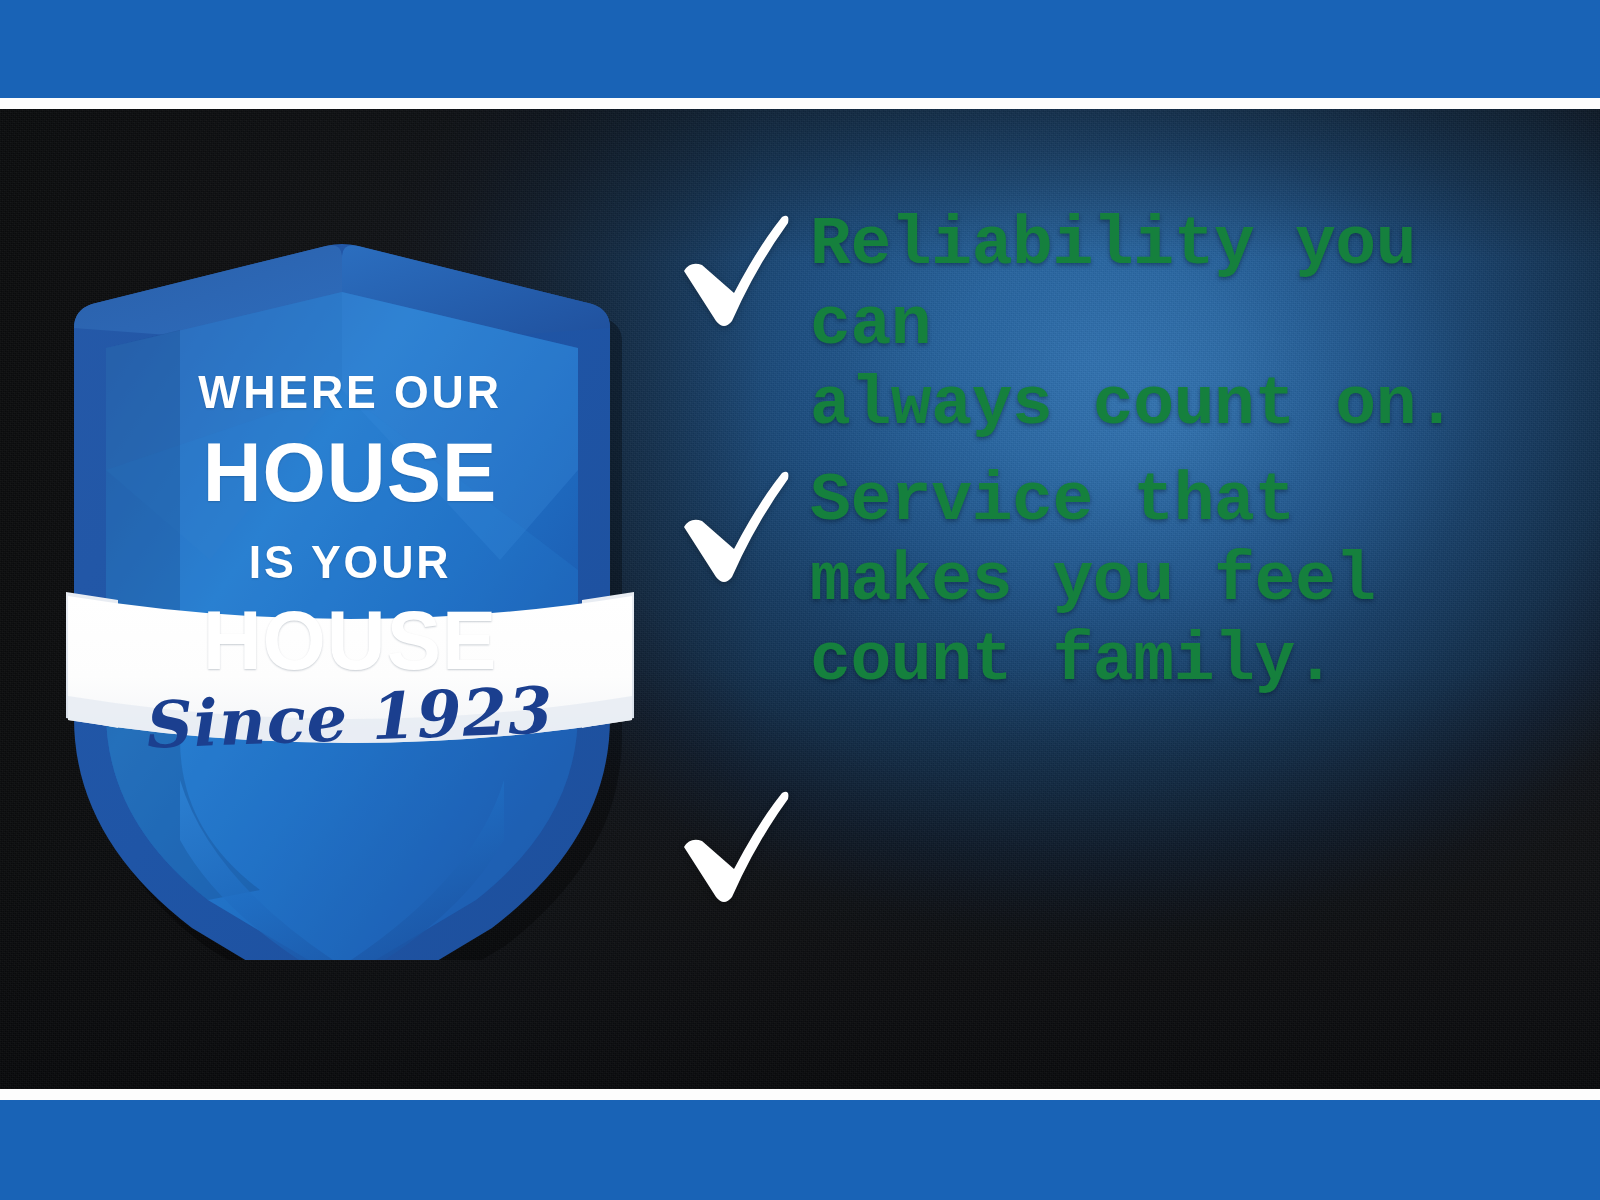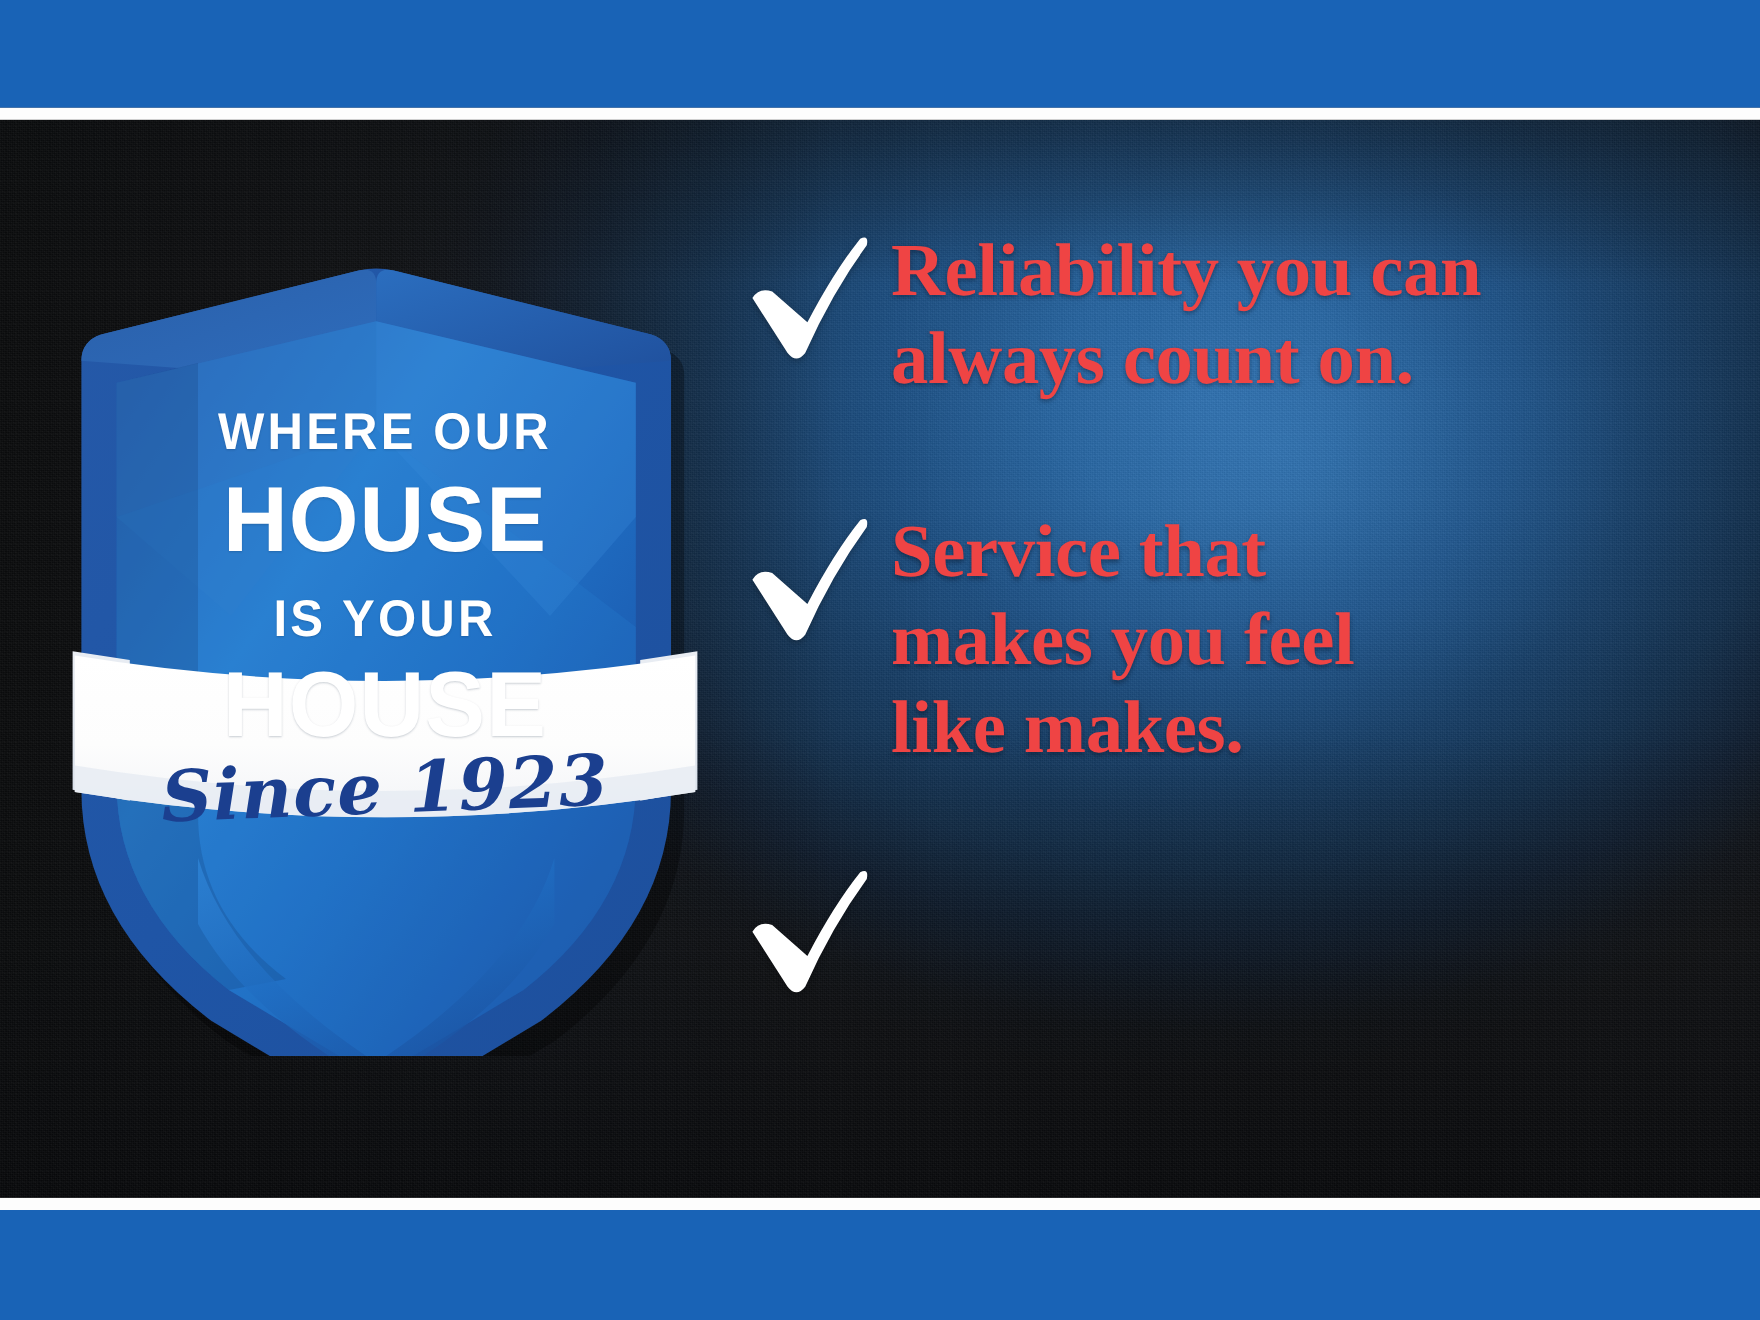--- a/index.html
+++ b/index.html
@@ -59,21 +59,21 @@
          transform:rotate(-2.2deg);}
 
   
   .bullets{position:absolute;left:660px;top:109px;width:900px;height:980px;}
   .bullet{position:absolute;left:0;display:flex;align-items:flex-start;}
   .b1{top:96px;}
   .b2{top:352px;}
   .b3{top:672px;}
   .chk{width:150px;flex:0 0 150px;padding-top:4px;}
   .chk svg{display:block;filter:drop-shadow(0 2px 3px rgba(0,0,0,.25));}
-  .btxt{color:#ef4444;font-family:Liberation Serif, serif;font-weight:bold;
+  .btxt{color:#15803d;font-family:Liberation Mono, monospace;font-weight:bold;
         font-size:68px;line-height:80px;letter-spacing:-.4px;white-space:pre-line;
         text-shadow:0 2px 4px rgba(3,14,30,.38);}
 </style>
 </head>
 <body>
 
 <div class="canvas">
 
   <div class="bar-top"></div>
   <div class="strip-top"></div>
@@ -190,21 +190,21 @@
 
     <div class="bullet b2">
       <div class="chk">
         <svg width="130" height="120" viewBox="0 0 130 120">
           <path d="M 24 62 Q 30 52 42 56 L 74 84 Q 98 38 122 8
                    Q 130 4 128 14 Q 96 58 72 112 Q 64 122 56 112 Z" fill="#ffffff"></path>
         </svg>
       </div>
       <div class="btxt">Service that
 makes you feel
-like makes.</div>
+count family.</div>
     </div>
 
     <div class="bullet b3">
       <div class="chk">
         <svg width="130" height="120" viewBox="0 0 130 120">
           <path d="M 24 62 Q 30 52 42 56 L 74 84 Q 98 38 122 8
                    Q 130 4 128 14 Q 96 58 72 112 Q 64 122 56 112 Z" fill="#ffffff"></path>
         </svg>
       </div>
     </div>

